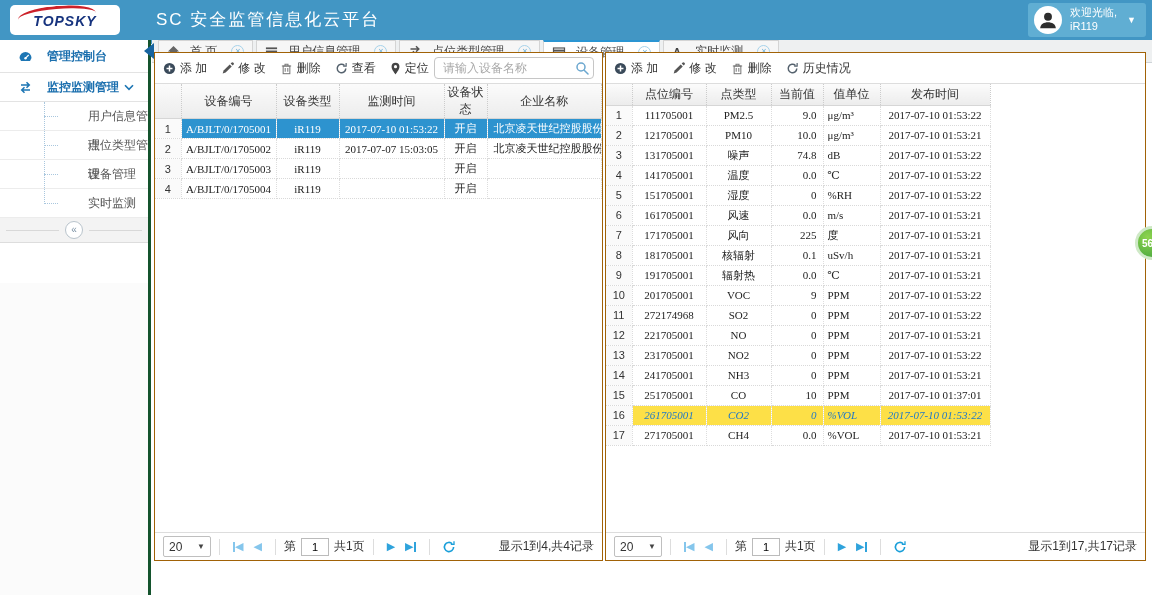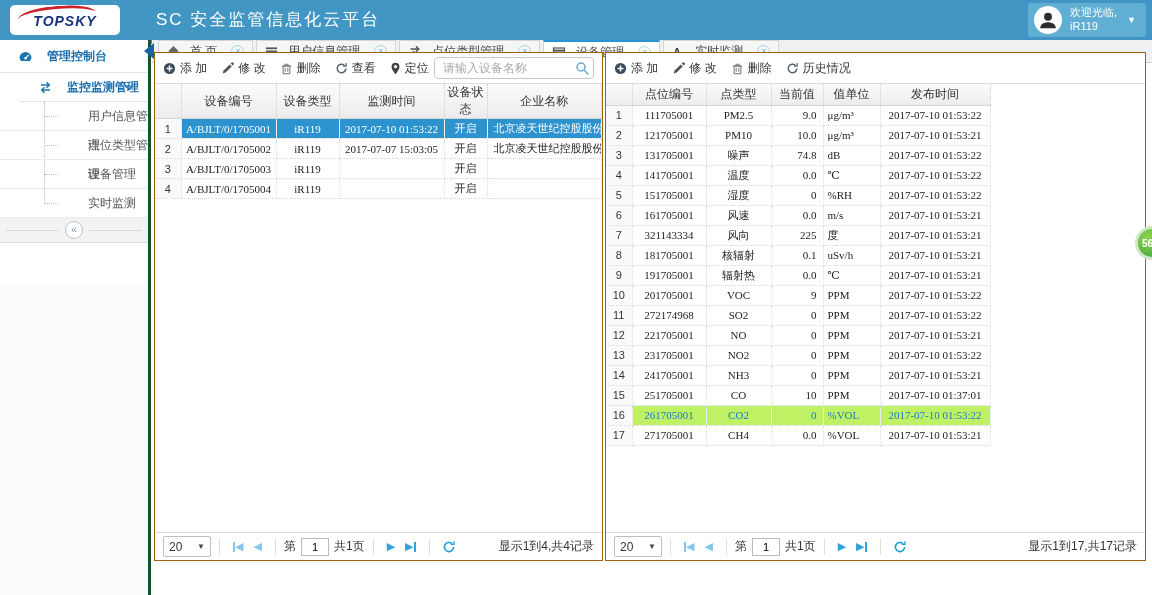--- a/index.html
+++ b/index.html
@@ -19,21 +19,21 @@
   .user-box { position:absolute; right:6px; top:3px; height:34px; background:#60aed3; border-radius:3px; display:flex; align-items:center; padding:0 10px 0 6px; }
   .avatar { width:28px; height:28px; border-radius:50%; background:#fff; display:flex; align-items:center; justify-content:center; overflow:hidden; }
   .welcome { color:#fff; font-size:11px; line-height:1.25; margin-left:8px; }
   .user-caret { color:#fff; font-size:9px; margin-left:10px; }
 
   
   .sidebar { position:absolute; left:0; top:40px; width:151px; bottom:0; background:#fff; border-right:3px solid #14532d; }
   .side-section { display:flex; align-items:center; padding-left:18px; border-bottom:1px solid #e3e3e3; color:#1b6fae; font-weight:bold; cursor:pointer; }
   .side-section .lbl { margin-left:14px; }
   .side-sec-1 { height:33px; }
-  .side-sec-2 { height:29px; position:relative;margin-left:20px; }
+  .side-sec-2 { height:29px; position:relative; }
   .side-sec-2 .chev { position:absolute; right:14px; }
   .submenu { position:relative; }
   .submenu::before { content:""; position:absolute; left:44px; top:0; bottom:14px; border-left:1px dotted #a9c7de; }
   .submenu-item { height:29px; line-height:29px; padding-left:88px; color:#555; border-bottom:1px solid #ececec; position:relative; cursor:pointer; }
   .submenu-item::before { content:""; position:absolute; left:44px; top:14px; width:14px; border-top:1px dotted #a9c7de; }
   .side-collapse { height:25px; background:#f3f3f3; border-bottom:1px solid #ddd; position:relative; display:flex; align-items:center; cursor:pointer; }
   .side-collapse .line { flex:1; height:1px; background:#d8d8d8; margin:0 6px; }
   .collapse-circle { width:18px; height:18px; border:1px solid #b9c4cc; border-radius:50%; background:#fff; color:#7d93a5; font-size:10px; line-height:16px; text-align:center; }
   .side-rest { background:#fbfbfb; position:absolute; left:0; right:0; bottom:0; top:243px; }
   .side-arrow { position:absolute; left:144px; top:43px; width:0; height:0; border-top:8px solid transparent; border-bottom:8px solid transparent; border-right:10px solid #17649f; z-index:5; }
@@ -56,21 +56,21 @@
   .search-input { width:100%; height:100%; border:1px solid #c6c6c6; border-radius:4px; padding:0 24px 0 8px; font:12px "Liberation Sans","DejaVu Sans",sans-serif; color:#555; }
   .search-input::placeholder { color:#a9a9a9; }
   .search-icon { position:absolute; right:5px; top:4px; cursor:pointer; }
 
   
   table.grid { border-collapse:collapse; table-layout:fixed; font-family:"Liberation Serif","DejaVu Serif",serif; }
   .grid th { height:21px; background:linear-gradient(#fbfbfb,#ececec); border-right:1px dotted #ccc; border-bottom:1px solid #d6d6d6; font-weight:normal; color:#333; font-size:12px; }
   .grid td { height:20px; border-right:1px dotted #ddd; border-bottom:1px dotted #d9d9d9; font-size:11px; color:#222; text-align:center; white-space:nowrap; overflow:hidden; padding:0 3px; }
   .grid td.rownum { background:#fafafa; color:#333; font-family:"Liberation Sans",sans-serif; }
   .grid tr.selected td:not(.rownum) { background:#2d93cf; color:#fff; }
-  .grid tr.highlight td:not(.rownum) { background:#bef264; color:#1f78c8; }
+  .grid tr.highlight td:not(.rownum) { background:#fde047; color:#1f78c8;font-style:italic; }
   .grid-left td:nth-child(6) { text-align:left; padding-left:6px; }
   .grid-right td:nth-child(4) { text-align:right; padding-right:6px; }
   .grid-right td:nth-child(5) { text-align:left; padding-left:4px; }
 
   
   .pager { position:absolute; left:0; right:0; bottom:0; height:28px; border-top:1px solid #ddd; background:#fff; display:flex; align-items:center; padding:0 8px; }
   .select-box { width:48px; height:21px; border:1px solid #bfbfbf; border-radius:2px; background:#fff; display:flex; align-items:center; justify-content:space-between; padding:0 5px; cursor:pointer; }
   .select-box .caret { font-size:8px; color:#444; }
   .psep { width:1px; height:16px; background:#ddd; margin:0 8px; }
   .nav { font-size:11px; margin:0 5px; cursor:pointer; display:flex; align-items:center; }
@@ -447,21 +447,21 @@
         <tr>
           <td class="rownum">6</td>
           <td>161705001</td>
           <td>风速</td>
           <td>0.0</td>
           <td>m/s</td>
           <td>2017-07-10 01:53:21</td>
         </tr>
         <tr>
           <td class="rownum">7</td>
-          <td>321143334</td>
+          <td>171705001</td>
           <td>风向</td>
           <td>225</td>
           <td>度</td>
           <td>2017-07-10 01:53:21</td>
         </tr>
         <tr>
           <td class="rownum">8</td>
           <td>181705001</td>
           <td>核辐射</td>
           <td>0.1</td>

